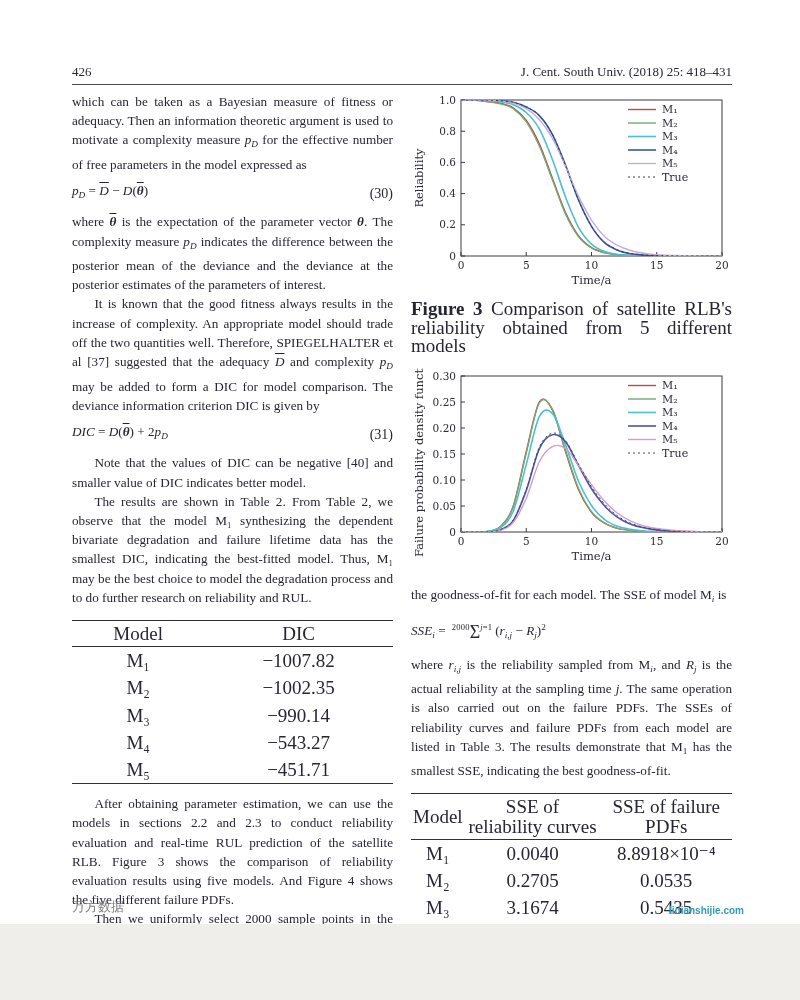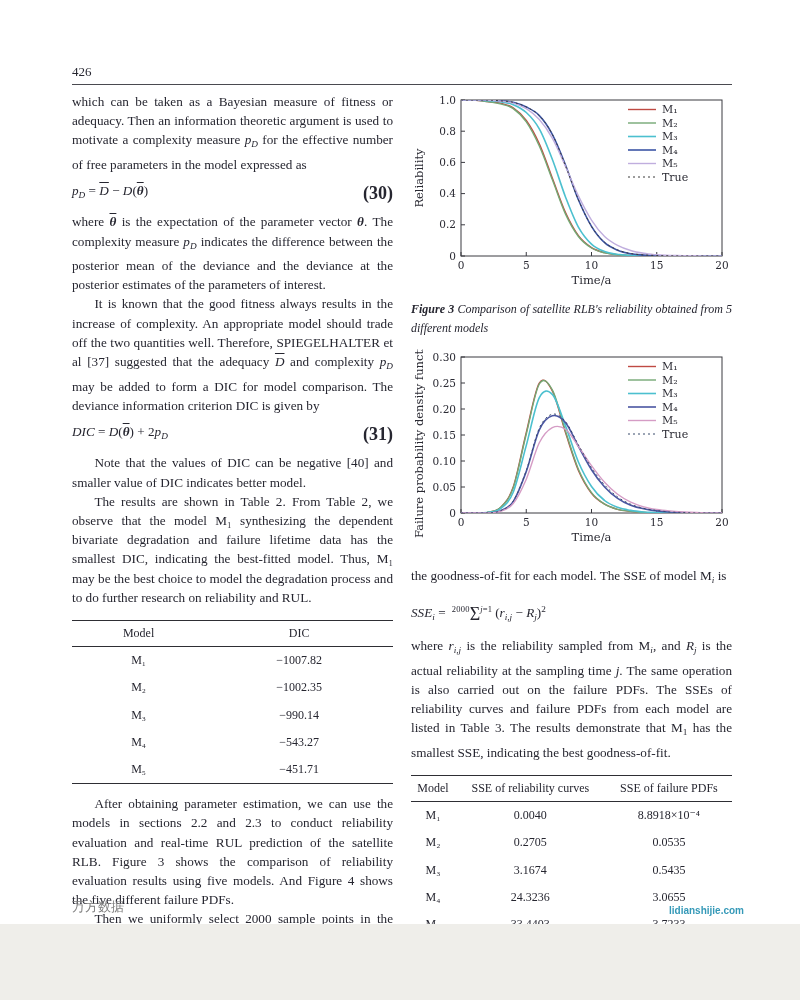--- a/index.html
+++ b/index.html
@@ -14,65 +14,66 @@
     display:flex;justify-content:space-between;align-items:flex-end;
     font-size:13px;padding-bottom:4px;border-bottom:1.2px solid #4a4a50;
   }
   
   .columns{position:absolute;top:92px;left:72px;right:68px;display:flex;gap:18px;}
   .col{width:321px;font-size:13.2px;line-height:19.2px;text-align:justify;}
   .col p{margin:0;}
   p.ind{text-indent:1.7em;}
   
   .equation{display:flex;justify-content:space-between;align-items:center;margin:7px 0;}
-  .eq-num{font-size:18px;font-weight:bold;}
+  .eq-num{font-size:14px;}
   .seg-n{font-style:normal}
   .seg-i{font-style:italic}
   .seg-bi{font-weight:bold;font-style:italic}
   .seg-sub{font-size:0.7em;vertical-align:-0.35em}
   .seg-subi{font-size:0.7em;vertical-align:-0.35em;font-style:italic}
   .seg-sup{font-size:0.7em;vertical-align:0.55em}
   .seg-overi{font-style:italic;text-decoration:overline}
   .seg-overbi{font-style:italic;font-weight:bold;text-decoration:overline}
   .sum{display:inline-flex;flex-direction:row;align-items:flex-start;vertical-align:middle;line-height:1;margin:0 3px;}
   .sum-upper,.sum-lower{font-size:8.5px;letter-spacing:0.2px;}
   .sum-sigma{font-size:18px;}
   .eq-sse{justify-content:flex-start;margin:9px 0;}
   
   .subsection{margin:10px 0 3px;}
   
   .tbl{margin:13px 0 10px;}
   .tbl-caption{font-size:12.9px;margin:0 0 4px;text-align:left;}
   .tbl-caption .b{font-weight:bold;}
-  table.journal{width:100%;border-collapse:collapse;font-size:12px;
+  table.journal{width:100%;border-collapse:collapse;font-size:19px;
     border-top:1.6px solid #2e2e34;border-bottom:1.6px solid #2e2e34;}
   table.journal th{font-weight:normal;text-align:center;padding:3px 2px;border-bottom:0.9px solid #2e2e34;}
   table.journal td{text-align:center;padding:4px 2px;}
   
   figure{margin:0 0 12px;}
   .chart{width:318px;}
   .chart svg text{font-family:"DejaVu Serif","Liberation Serif",serif;fill:#2a2a33;}
   .chart svg text.tick{font-size:10.5px;}
   .chart svg text.axlabel{font-size:11.5px;}
   .chart svg text.legend{font-size:11px;}
-  figcaption{font-size:12px;line-height:18.5px;text-align:justify;margin-top:3px;font-style:italic;}
+  figcaption{font-size:19px;line-height:18.5px;text-align:justify;margin-top:3px;}
   figcaption .b{font-weight:bold;}
   
   .page-footer{position:absolute;left:72px;right:56px;bottom:8px;
     display:flex;justify-content:space-between;align-items:flex-end;}
   .watermark{font-family:"DejaVu Sans","Liberation Sans",sans-serif;font-size:13px;color:#7d7d7d;}
   .site-link{font-family:"Liberation Sans","DejaVu Sans",sans-serif;font-size:10px;font-weight:600;color:#3599b8;}
 </style>
 </head>
 <body>
 
 <div class="page">
 
   <header class="page-header">
     <span>426</span>
+    <span>J. Cent. South Univ. (2018) 25: 418–431</span>
   </header>
 
   <div class="columns">
 
     <div class="col">
       <p class="cont"><span class="seg-n">which can be taken as a Bayesian measure of fitness or adequacy. Then an information theoretic argument is used to motivate a complexity measure </span><span class="seg-i">p</span><span class="seg-subi">D</span><span class="seg-n"> for the effective number of free parameters in the model expressed as</span></p>
 
       <div class="equation">
         <span class="eq-body"><span class="seg-i">p</span><span class="seg-subi">D</span><span class="seg-n"> = </span><span class="seg-overi">D</span><span class="seg-n"> − </span><span class="seg-i">D</span><span class="seg-n">(</span><span class="seg-overbi">θ</span><span class="seg-n">)</span></span>
         <span class="eq-num">(30)</span>

